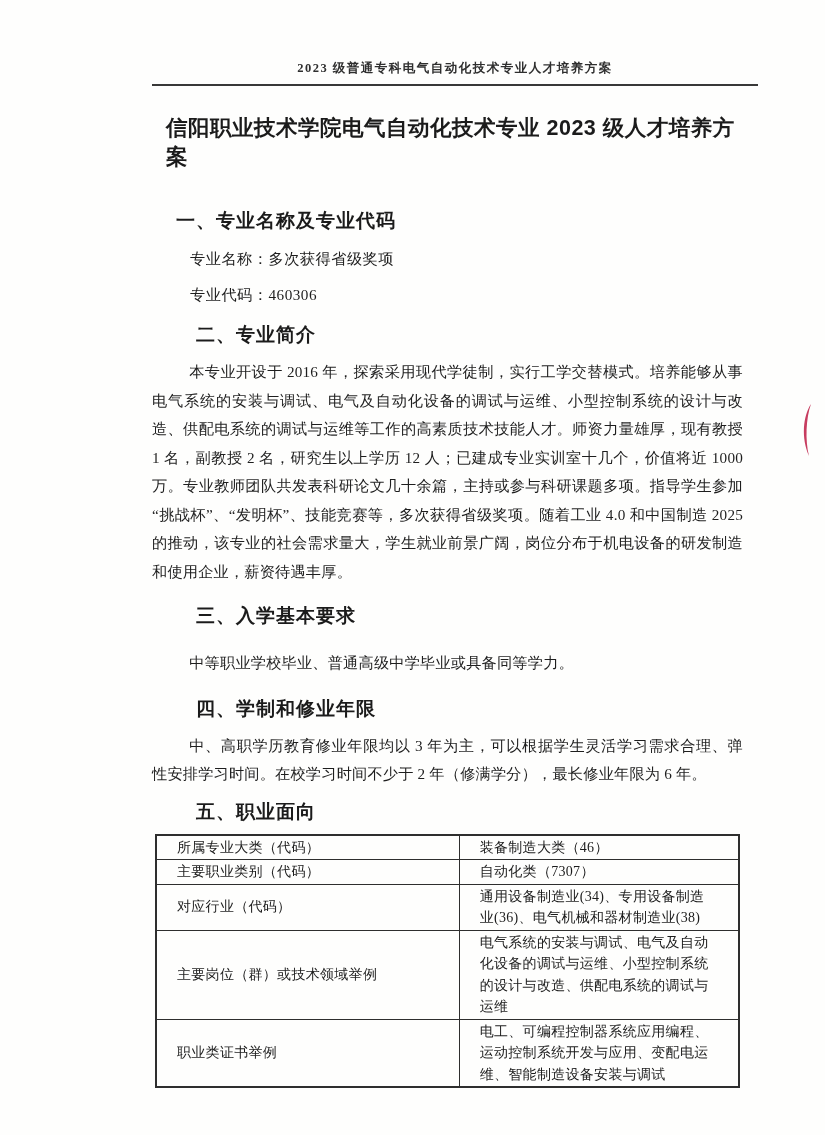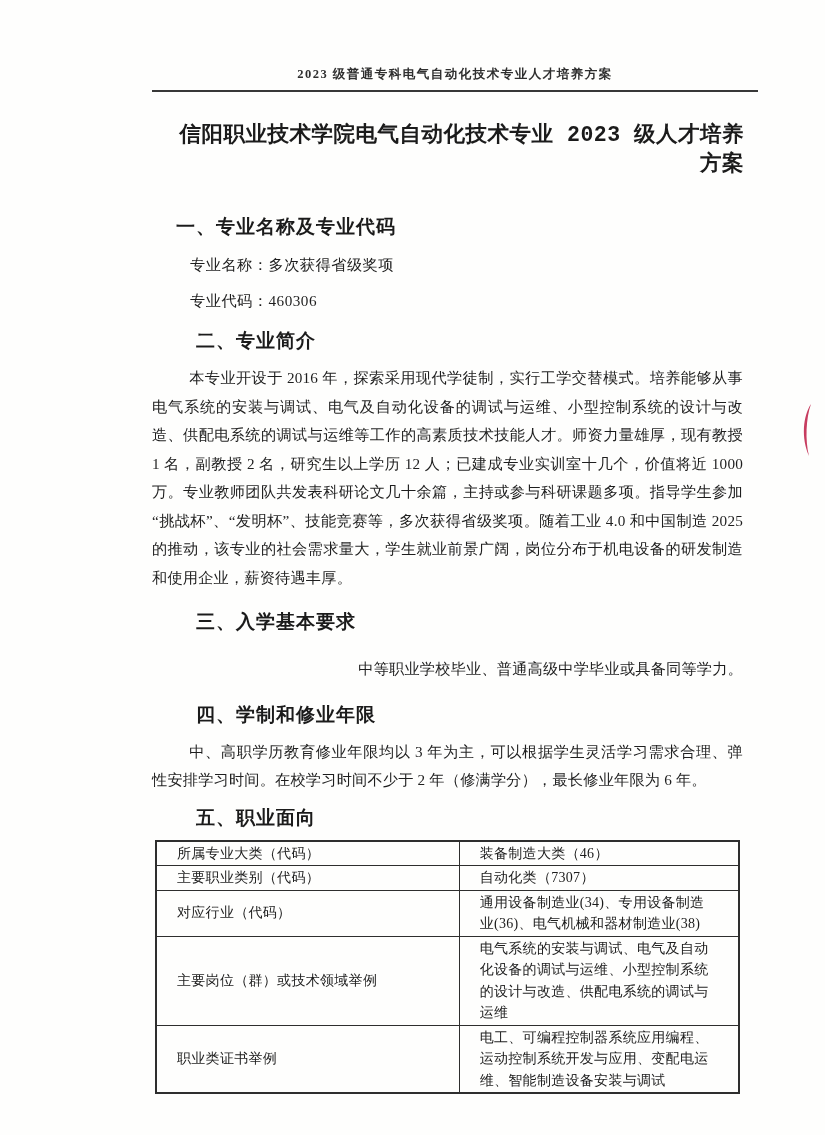--- a/index.html
+++ b/index.html
@@ -5,40 +5,40 @@
   html,body{margin:0;padding:0;background:#e8e8e8;}
   .page{
     position:relative;
     width:825px;height:1135px;
     margin:0 auto;
     background:#fefefd;
     overflow:hidden;
     font-family:"Liberation Serif", serif;
     color:#1d1d1d;
   }
-  .content{position:absolute;left:152px;top:17px;width:591px;}
+  .content{position:absolute;left:152px;top:11px;width:591px;}
 
   .running-header{
     margin-top:49px;
     width:606px;
     text-align:center;
     font-family:"Liberation Serif", serif;
     font-weight:700;
     font-size:12.5px;
     letter-spacing:1.5px;
     color:#2f2f2f;
     padding-bottom:7px;
     border-bottom:2px solid #383838;
   }
 
   .doc-title{
     margin:27px 0 0 14px;
     width:578px;
-    text-align:right;
-    font-family:Liberation Mono, monospace;
+    text-align:left;
+    font-family:Liberation Sans, sans-serif;
     font-weight:700;
     font-size:21.5px;
     letter-spacing:0.5px;
     color:#1b1b1b;
   }
 
   .sec-heading{
     font-family:"Liberation Sans", sans-serif;
     font-weight:700;
     font-size:19px;
@@ -61,21 +61,21 @@
   .body-para{
     margin:10px 0 0 0;
     width:591px;
     font-size:15.2px;
     line-height:28.5px;
     letter-spacing:0.2px;
     text-align:justify;
     text-indent:2.45em;
     color:#1e1e1e;
   }
-  .single-line{text-align:right;margin-top:20px;}
+  .single-line{text-align:left;margin-top:20px;}
 
   table.career{
     margin:9px 0 0 3px;
     width:585px;
     border-collapse:collapse;
     border:2px solid #2e2e2e;
     font-family:"Liberation Serif", serif;
     font-size:14px;
     color:#1c1c1c;
   }

